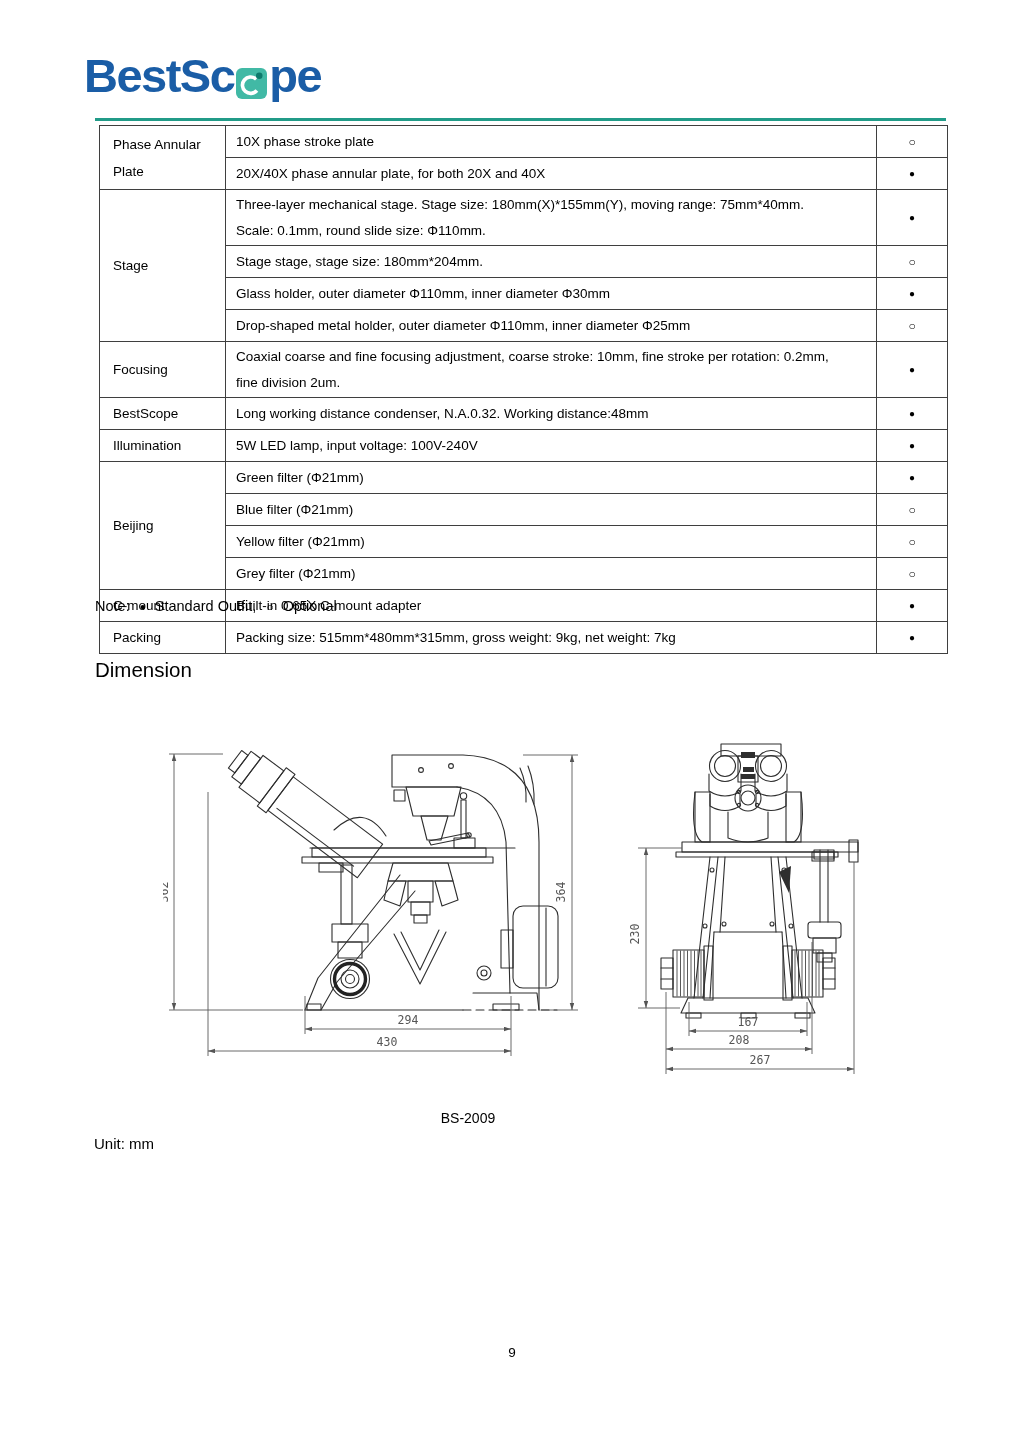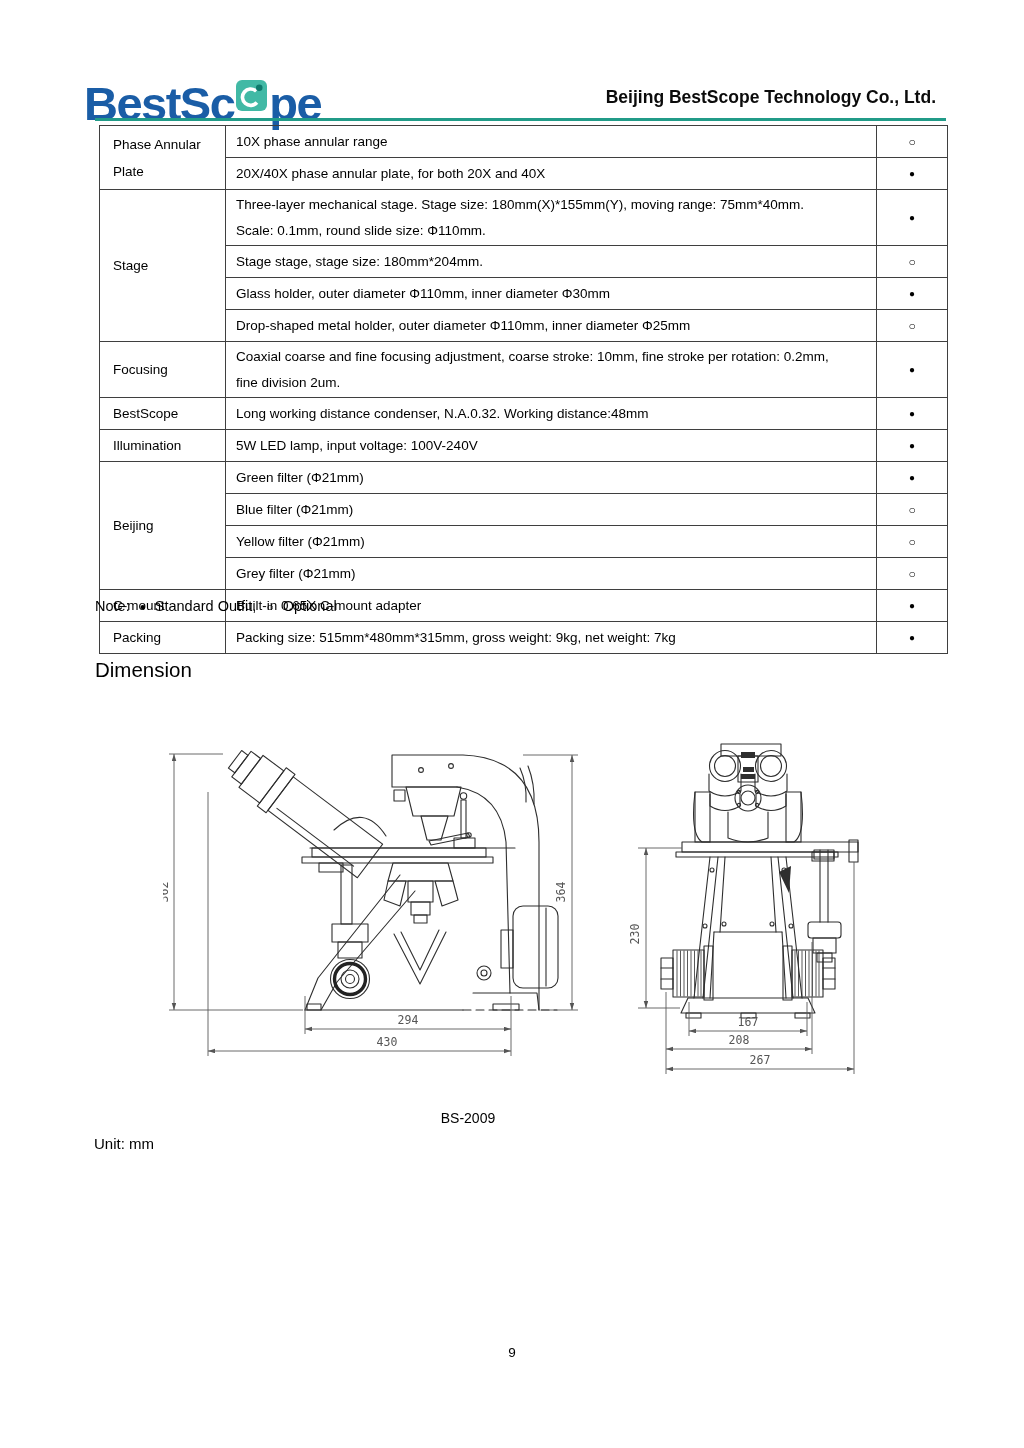--- a/index.html
+++ b/index.html
@@ -1,20 +1,20 @@
 <!DOCTYPE html>
 <html style="--logo-blue: #1A5DA6; --logo-teal: #41B9A5; --logo-dot: #0E7A6C; --rule-teal: #219B88;"><head>
 <meta charset="utf-8">
 <style>
   html,body{margin:0;padding:0;background:#888;}
   .page{position:relative;width:1024px;height:1448px;background:#ffffff;margin:0 auto;
         font-family:"Liberation Sans",sans-serif;color:#000;overflow:hidden;}
 
   
-  .logo{position:absolute;left:84px;top:52px;display:flex;align-items:flex-start;margin-top:28px;}
+  .logo{position:absolute;left:84px;top:52px;display:flex;align-items:flex-end;}
   .logo .lt{font-size:47px;font-weight:bold;color:var(--logo-blue);letter-spacing:-1.5px;line-height:1;}
   .logo svg{margin:0 2px;}
   .company{position:absolute;right:88px;top:87px;font-size:17.5px;font-weight:bold;color:#0b0b0b;}
   .rule{position:absolute;left:95px;top:118px;width:851px;height:3px;background:var(--rule-teal);}
 
   
   table.spec{position:absolute;left:99px;top:125px;width:848px;border-collapse:collapse;table-layout:fixed;border-radius:9px;}
   table.spec td{border:1px solid #3f3f3f;font-size:13.5px;vertical-align:middle;}
   td.cat{padding-left:13px;line-height:27px;}
   td.desc{padding:2px 6px 2px 10px;line-height:25.5px;white-space:pre-line;height:27px;}
@@ -48,33 +48,32 @@
 
   <div class="logo">
     <span class="lt">BestSc</span>
     <svg width="31" height="31" viewBox="0 0 36 36">
       <rect width="36" height="36" rx="7" fill="var(--logo-teal)"></rect>
       <circle cx="17" cy="20" r="9.5" fill="none" stroke="#ffffff" stroke-width="4.2" stroke-dasharray="45 15" transform="rotate(40 17 20)"></circle>
       <circle cx="27" cy="9" r="3.8" fill="var(--logo-dot)"></circle>
     </svg>
     <span class="lt">pe</span>
   </div>
-  <div class="company">Beijing BestScope Technology Co., Ltd.</div>
   <div class="rule"></div>
 
   <table class="spec">
     <colgroup>
         <col style="width:126px">
         <col style="width:651px">
         <col style="width:71px">
       </colgroup>
     <tbody>
         <tr>
           <td class="cat" rowspan="2">Phase Annular Plate</td>
-          <td class="desc">10X phase annular range</td>
+          <td class="desc">10X phase stroke plate</td>
           <td class="mark optional">○</td>
         </tr>
         <tr>
           <td class="desc">20X/40X phase annular plate, for both 20X and 40X</td>
           <td class="mark standard">●</td>
         </tr>
         <tr>
           <td class="cat" rowspan="4">Stage</td>
           <td class="desc">Three-layer mechanical stage. Stage size: 180mm(X)*155mm(Y), moving range: 75mm*40mm.
 Scale: 0.1mm, round slide size: Φ110mm.</td>

